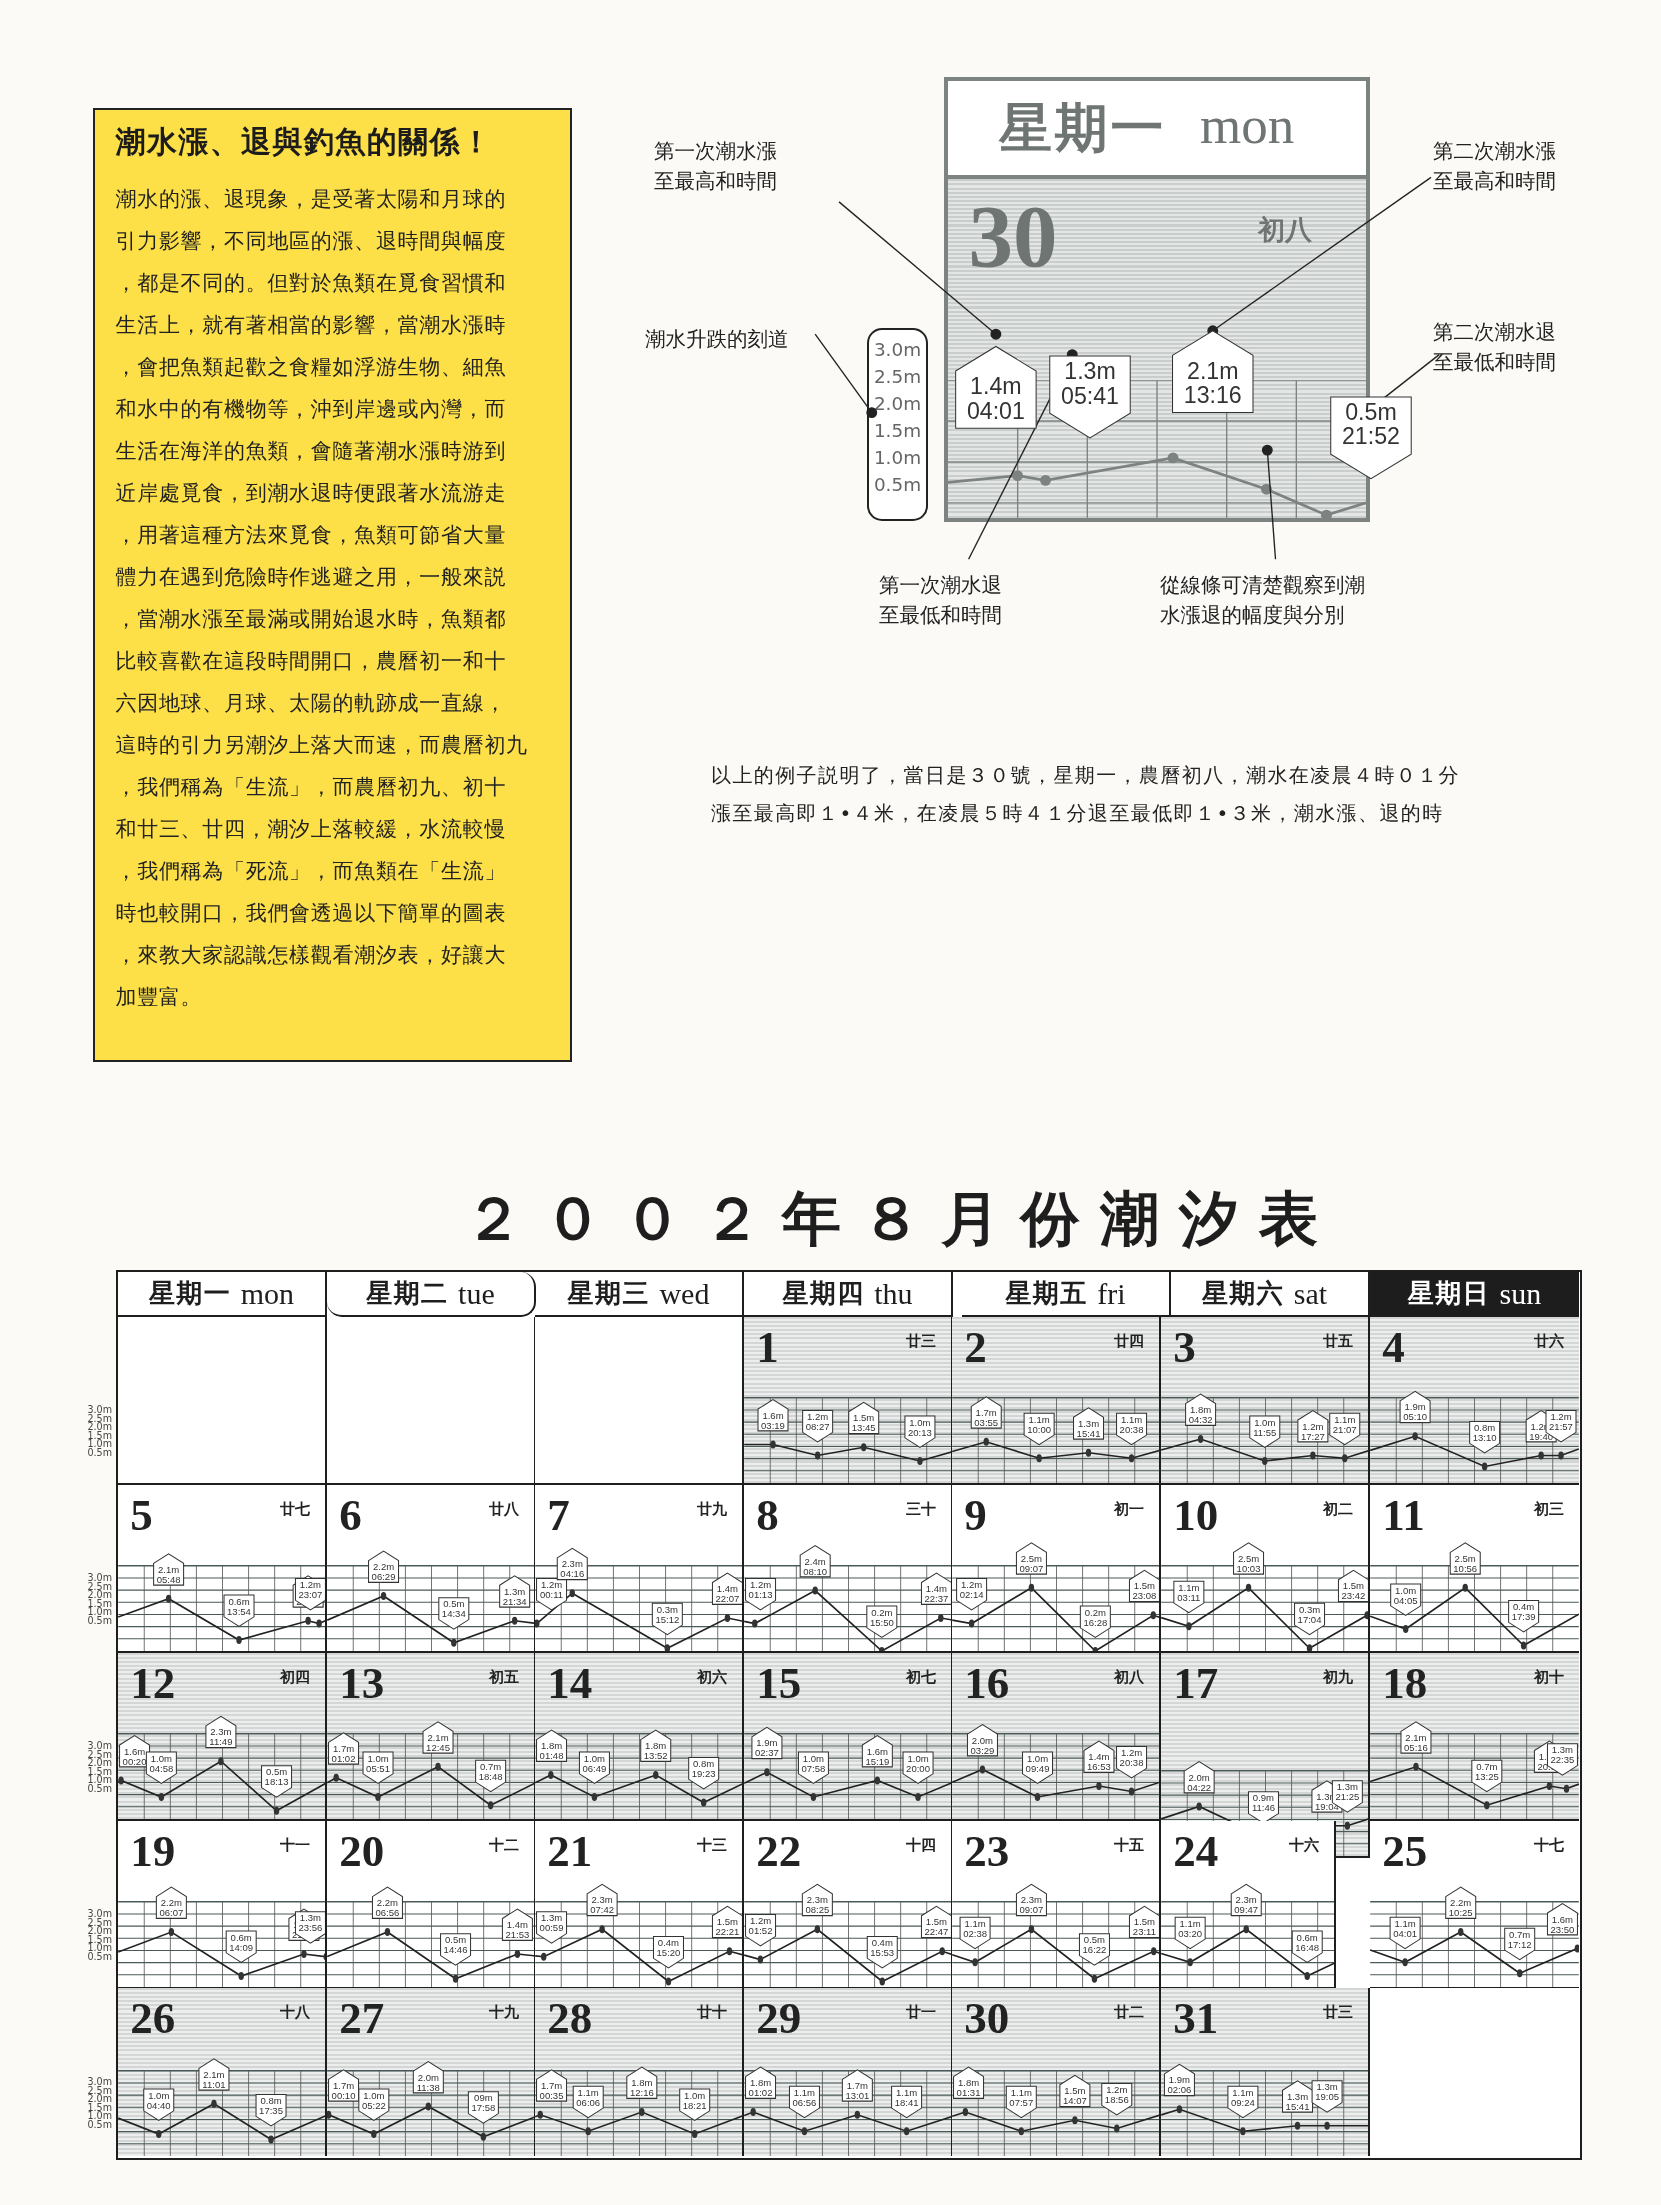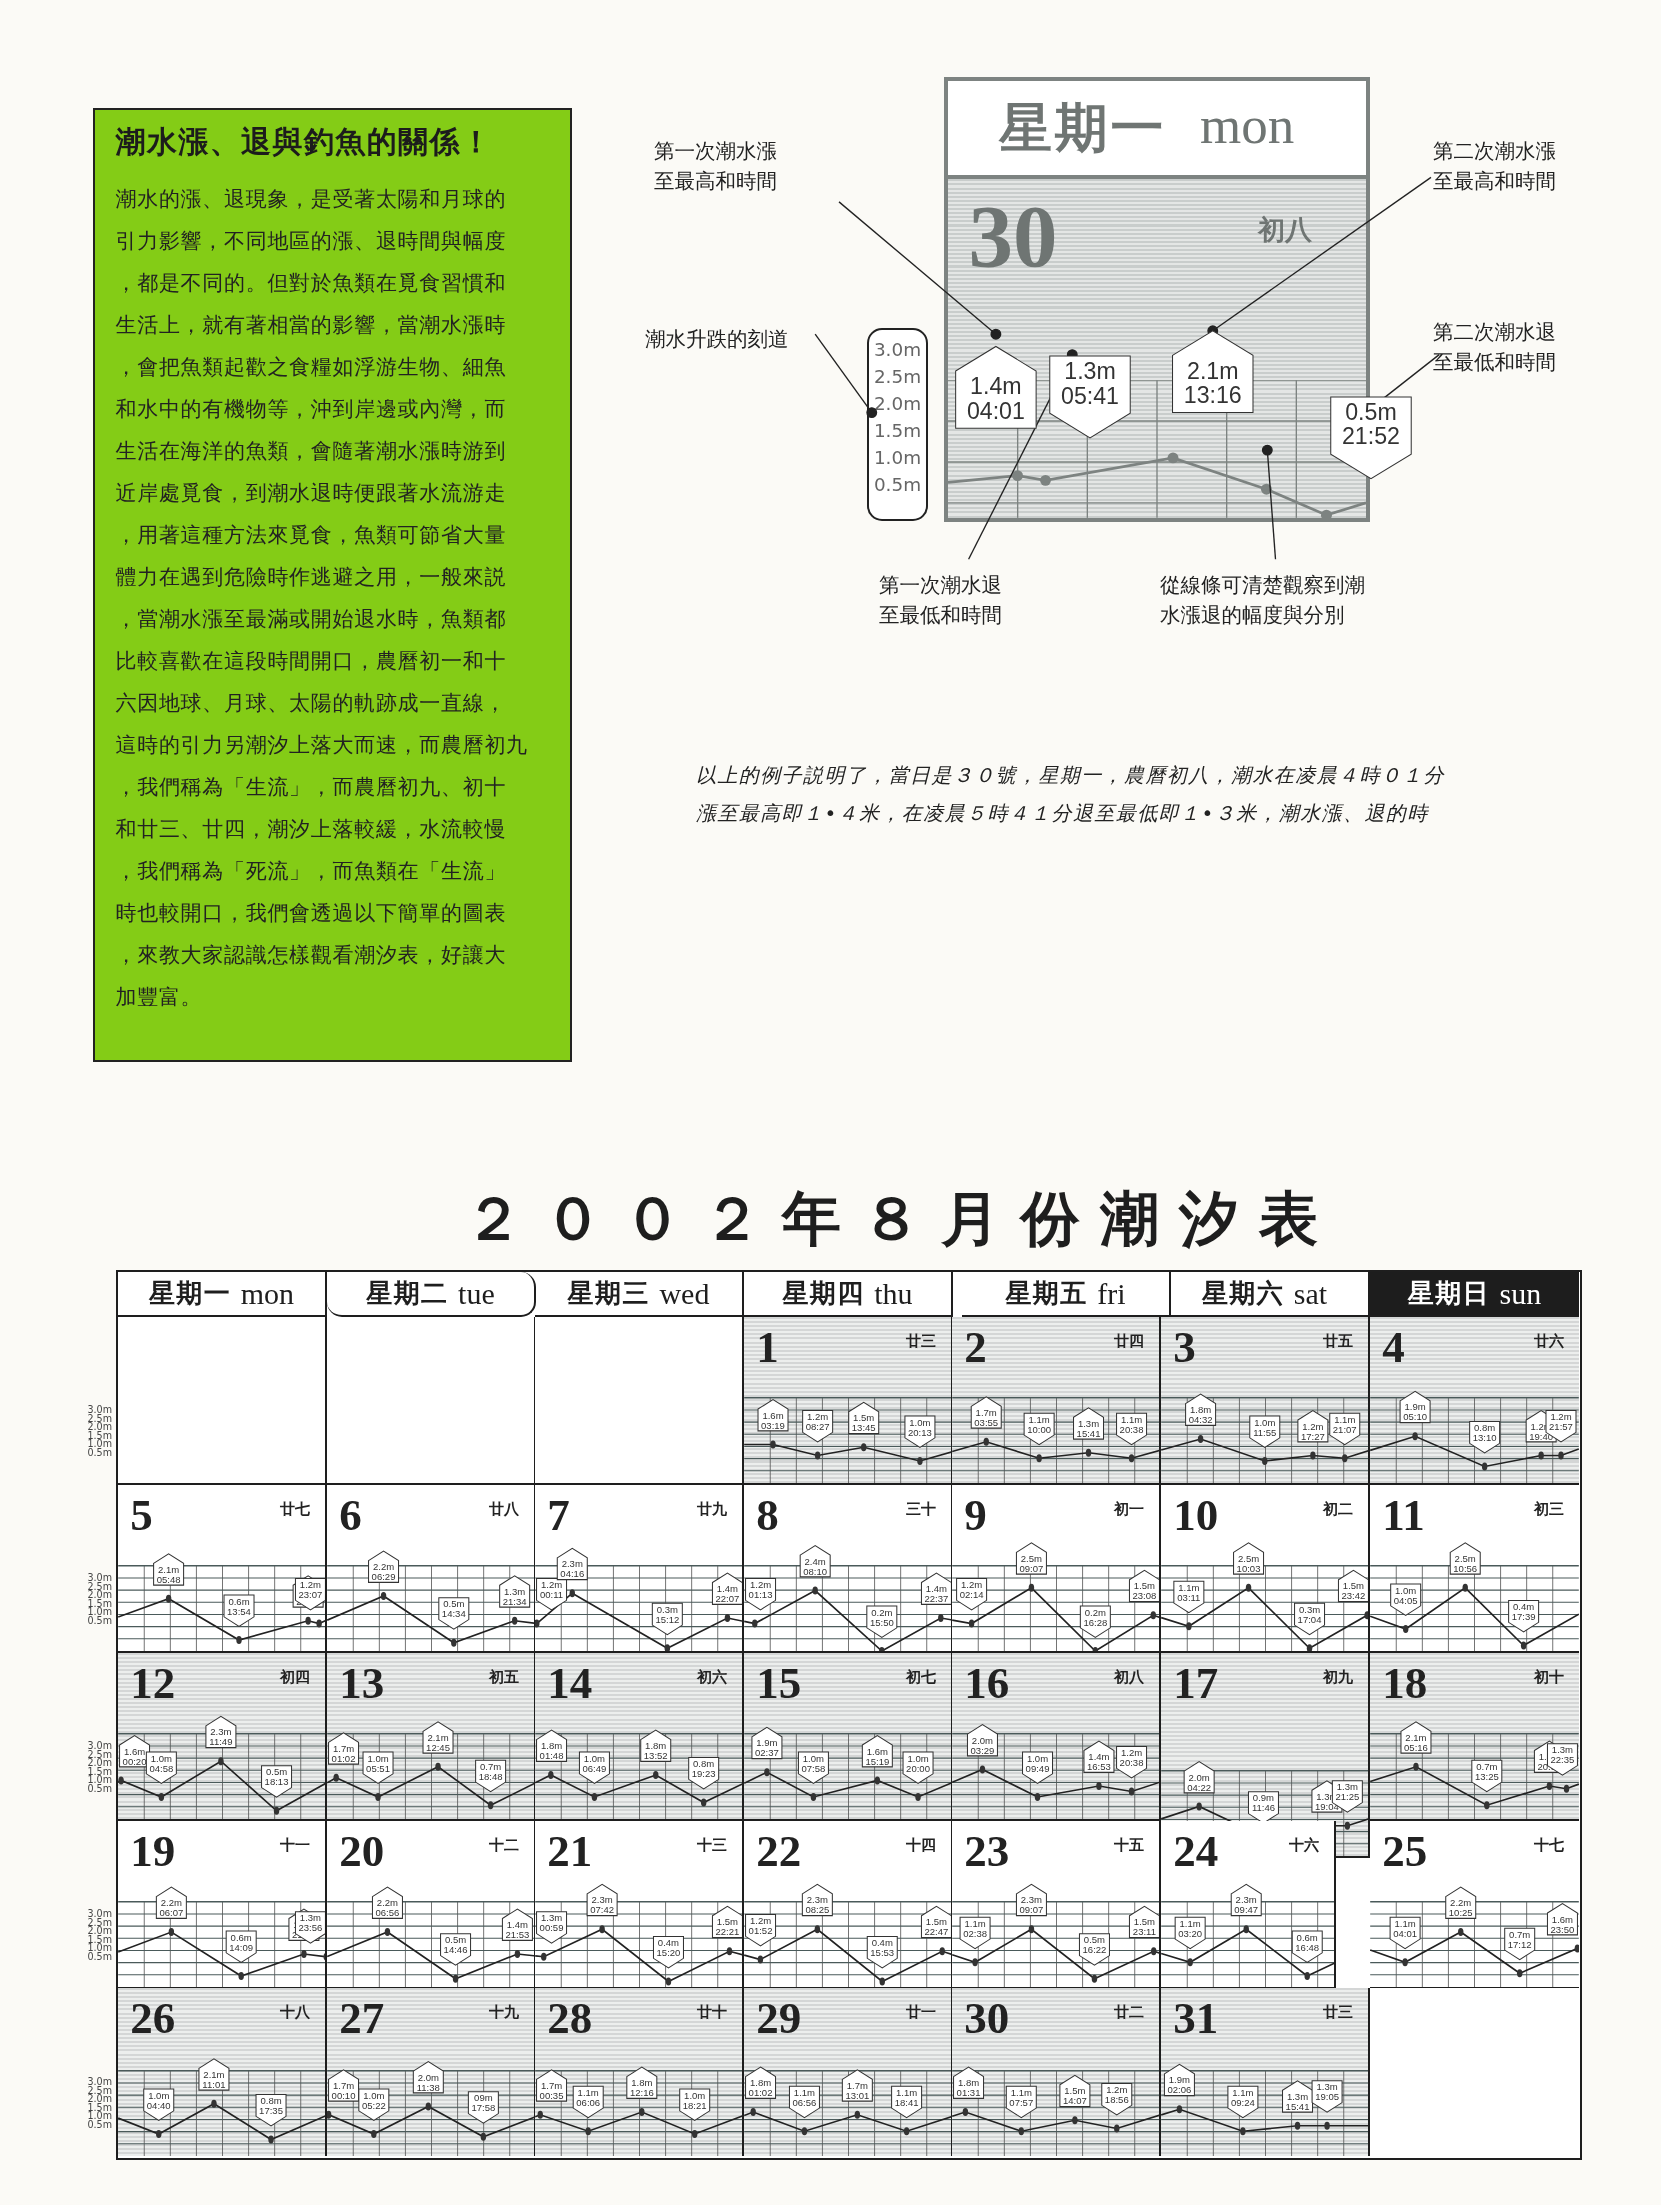--- a/index.html
+++ b/index.html
@@ -1,35 +1,35 @@
 <!DOCTYPE html>
 <html style="font-size:11px"><head>
 <meta charset="utf-8">
 <style>
   html,body{margin:0;padding:0;}
   body{width:1661px;height:2205px;background:#fbfaf6;position:relative;overflow:hidden;font-family:"DejaVu Sans","Liberation Sans",sans-serif;color:#222;}
   .abs{position:absolute;}
   
-  #intro{left:93px;top:108px;width:479px;height:954px;border:2px solid #222;box-sizing:border-box;background:#84cc16;}
+  #intro{left:93px;top:108px;width:479px;height:954px;border:2px solid #222;box-sizing:border-box;background:#fde047;}
   #intro-title{position:absolute;left:20.5px;top:12.3px;font-size:30px;font-weight:bold;letter-spacing:1.4px;color:#1c1c1c;white-space:nowrap;}
   #intro-body{position:absolute;left:20.5px;top:68px;width:437px;}
   #intro-body .ln{font-size:21px;line-height:42px;height:42px;white-space:nowrap;letter-spacing:0.7px;color:#222;}
   
   #ex-panel{left:944px;top:77px;width:426px;height:445px;border:4.1px solid #7d8381;box-sizing:border-box;
     background:repeating-linear-gradient(#c9cdcc 0 2px,#e4e6e5 2px 4.1px);}
   #ex-head{position:absolute;left:0;top:0;right:0;height:94px;background:#fff;border-bottom:4.1px solid #7d8381;}
   #ex-head-cn{position:absolute;left:51px;top:12.3px;font-size:53px;font-weight:bold;color:#6f7573;letter-spacing:2.7px;}
   #ex-head-en{position:absolute;left:252px;top:13.6px;font-size:53px;font-family:"Liberation Serif",serif;color:#6f7573;}
   #ex-day{position:absolute;left:20.5px;top:104px;font-size:89px;font-weight:bold;font-family:"Liberation Serif",serif;color:#6f7573;}
   #ex-lunar{position:absolute;left:310px;top:131px;font-size:27px;font-weight:bold;color:#6f7573;}
   #ex-chart{position:absolute;left:0;top:299px;width:418px;height:138px;}
   .ann{position:absolute;font-size:20.5px;line-height:30px;color:#222;white-space:nowrap;}
   #scale-box{left:867px;top:328px;width:61px;height:193px;border:2px solid #222;border-radius:15px;background:#fff;box-sizing:border-box;}
   #scale-box .s{font-size:18.4px;line-height:27px;text-align:center;color:#666;}
-  #explain{left:696px;top:756px;width:887px;font-style:italic;}
+  #explain{left:711px;top:756px;width:887px;}
   #explain .ln{font-size:20px;line-height:38px;letter-spacing:1.4px;white-space:nowrap;color:#222;}
   
   #cal-title{left:464px;top:1180px;font-size:59px;font-weight:900;letter-spacing:20.5px;color:#1e1e1e;white-space:nowrap;}
   #cal{left:116px;top:1270px;width:1466px;height:890px;border:2.7px solid #1e1e1e;box-sizing:border-box;background:#fff;}
   .hdr{position:absolute;top:0;height:45px;border-right:2px solid #1e1e1e;box-sizing:border-box;border-bottom:2.7px solid #1e1e1e;display:flex;align-items:center;justify-content:center;}
   .hdr .cn{font-size:26px;font-weight:900;letter-spacing:1.4px;color:#1e1e1e;}
   .hdr .en{font-size:30px;font-family:"Liberation Serif",serif;color:#1e1e1e;margin-left:9.6px;}
   .hdr.sun{background:#1d1d1d;}
   .hdr.sun .cn,.hdr.sun .en{color:#fff;}
   .cell{position:absolute;box-sizing:border-box;border-right:2px solid #1e1e1e;border-bottom:2.7px solid #1e1e1e;overflow:hidden;}

